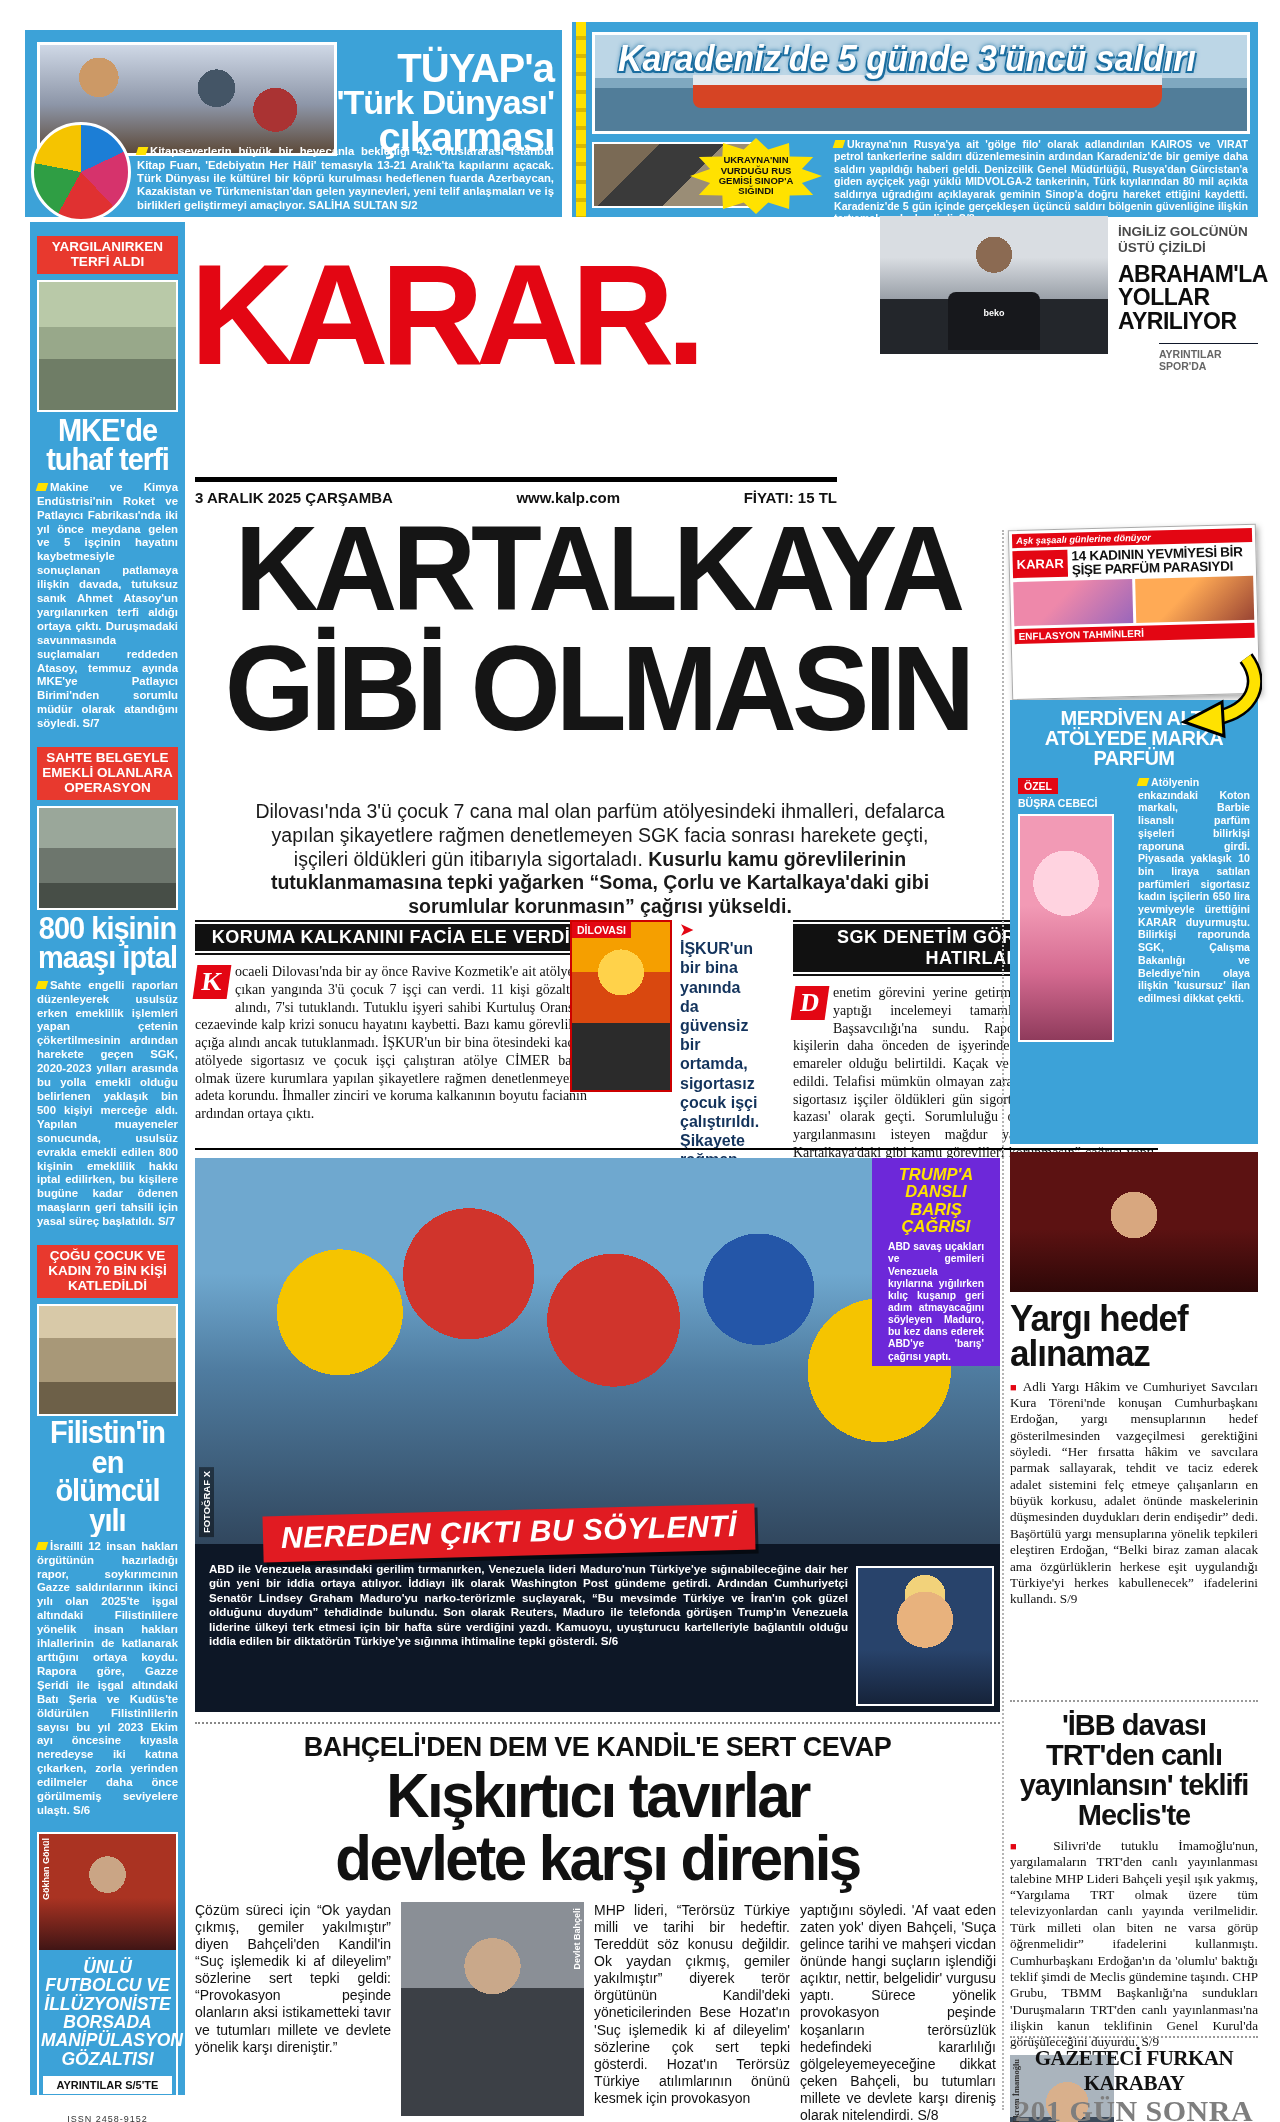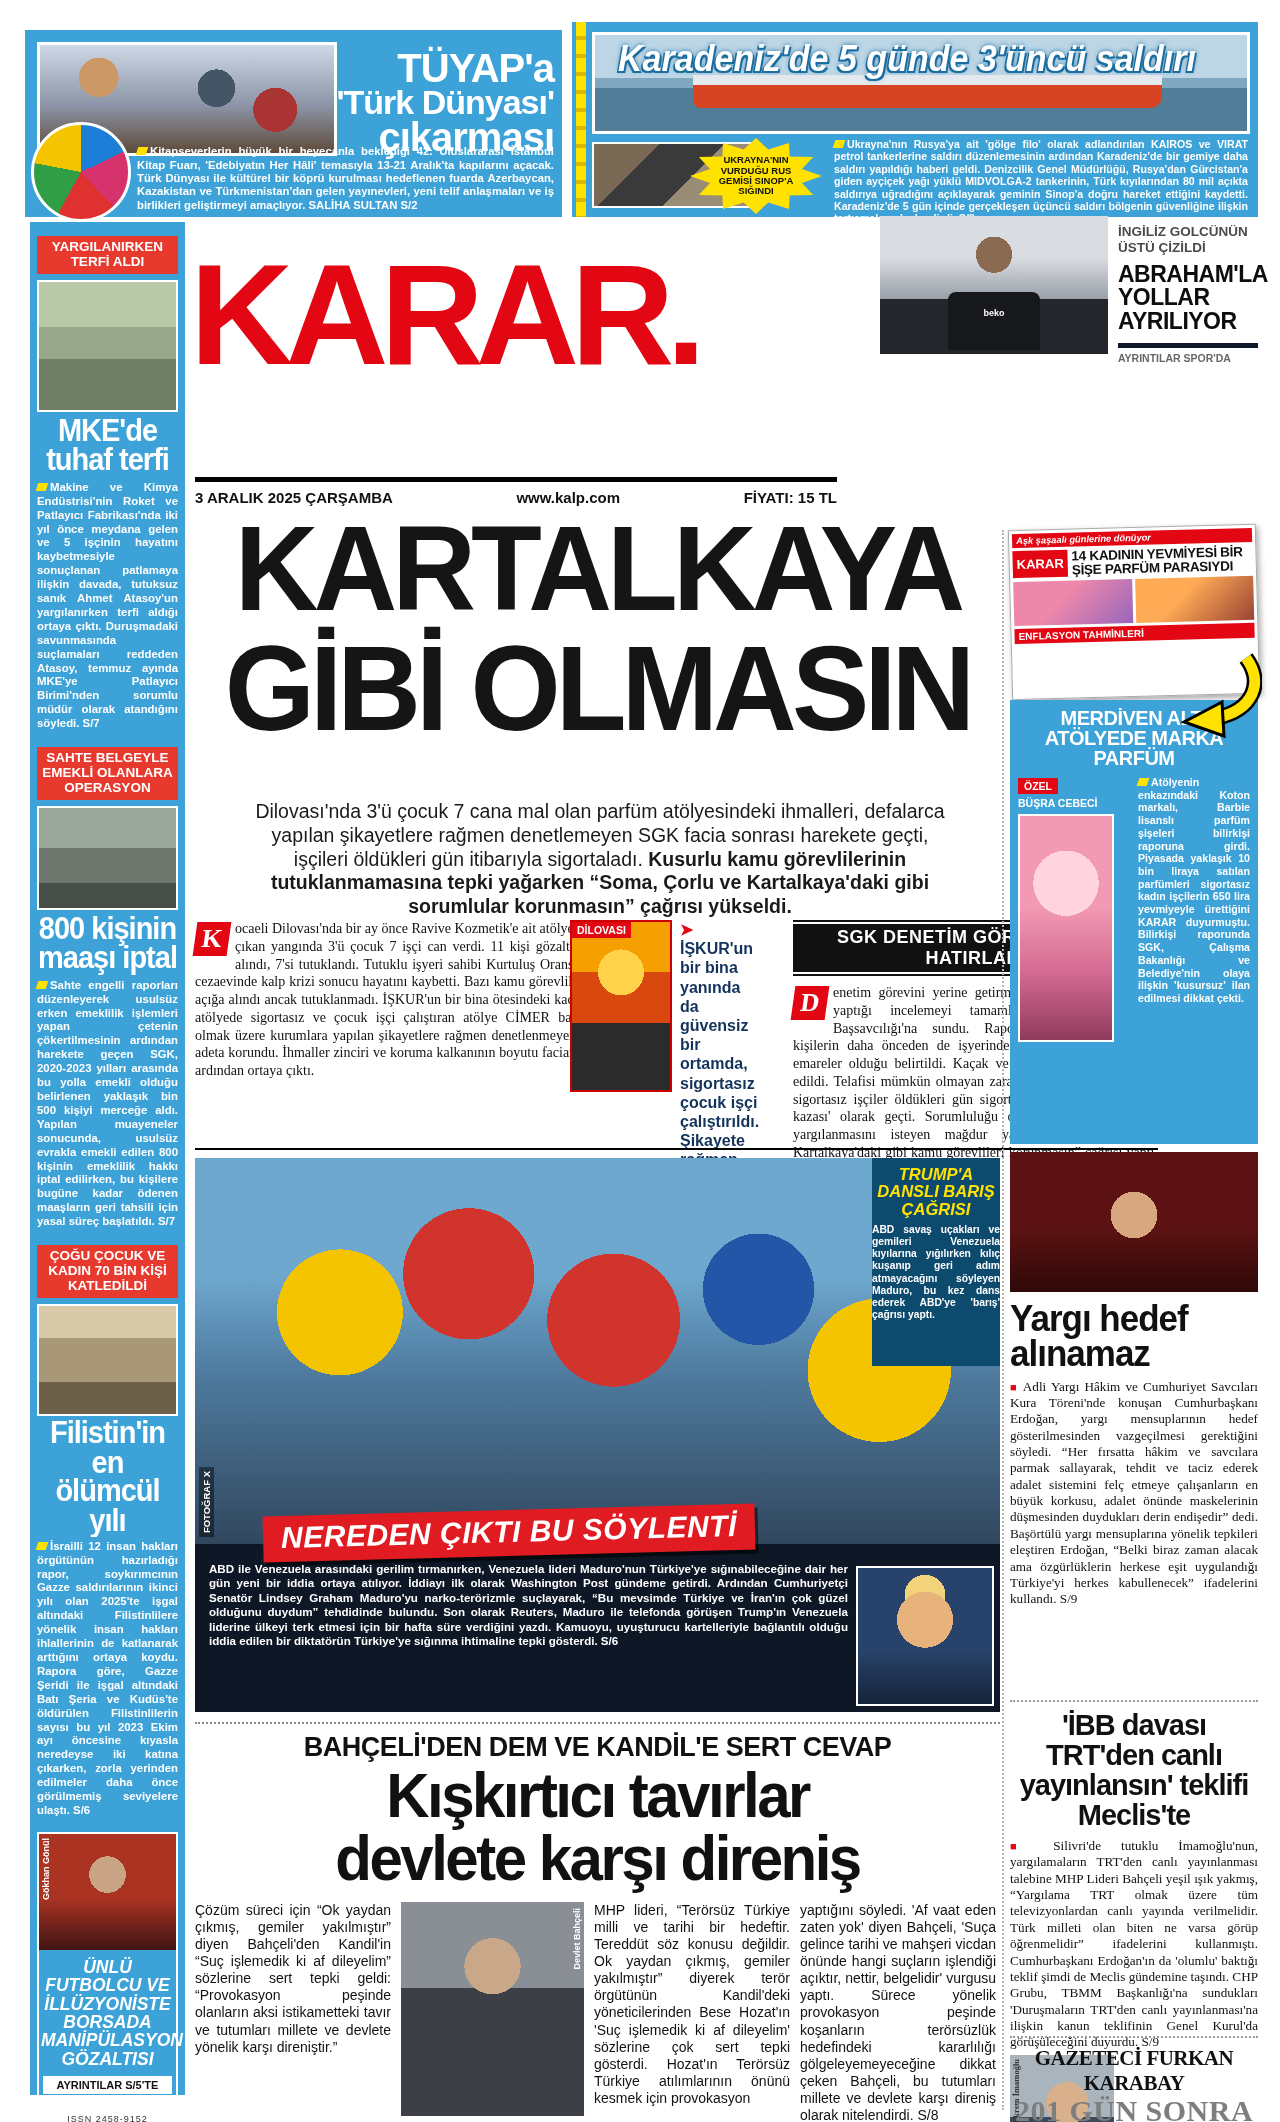--- a/index.html
+++ b/index.html
@@ -83,22 +83,22 @@
     line-height:1; transform:scaleY(1.0); }
   .abr-ph { left:880px; top:216px; width:228px; height:138px;
     background:radial-gradient(circle at 50% 28%, #8b6a52 0 12%, transparent 12%),
       linear-gradient(180deg,#d9dde2 0 30%, #9aa0a8 60%, #23262b 60% 100%); }
   .abr-ph .jersey { position:absolute; left:30%; top:55%; width:40%; height:42%; background:#17181c;
     border-radius:8px 8px 0 0; color:#fff; font-size:9px; font-weight:700; text-align:center; padding-top:16px; }
   .abr-tx { left:1118px; top:224px; width:140px; }
   .abr-tx .k { font-size:13.5px; font-weight:800; color:#4a4a4a; line-height:1.15; }
   .abr-tx .h { font-size:23px; font-weight:900; color:#0d0d0d; line-height:1.02; margin-top:8px;
     letter-spacing:-.5px; }
-  .abr-tx .n { font-size:10.5px; font-weight:700; color:#666; margin-top:10px; border-top:5px solid #0f172a;
-    padding-top:4px; }
+  .abr-tx .n { font-size:10.5px; font-weight:700; color:#666; margin-top:10px; border-top:1px solid #0f172a;
+    padding-top:4px;margin-left:41px; }
 
   .dateline { left:195px; top:477px; width:642px; border-top:5px solid #000; padding-top:7px;
     display:flex; justify-content:space-between; font-size:15px; font-weight:900; }
 
   
   .h1 { left:195px; top:514px; width:805px; text-align:center; font-weight:900; color:#151515;
     font-size:116px; line-height:.99; letter-spacing:-5px; transform:scaleY(1.04); }
   .deck { left:250px; top:800px; width:700px; text-align:center; font-size:19.5px; line-height:1.22;
     color:#1a1a1a; }
   .deck b { font-weight:900; }
@@ -125,22 +125,22 @@
   .maduro { left:195px; top:1158px; width:805px; height:554px; background:#0d1726; }
   .mad-ph { position:absolute; left:0; top:0; width:100%; height:386px;
     background:radial-gradient(circle at 18% 40%, #f5c400 0 9%, transparent 9%),
       radial-gradient(circle at 34% 30%, #d0342c 0 11%, transparent 11%),
       radial-gradient(circle at 52% 42%, #d0342c 0 14%, transparent 14%),
       radial-gradient(circle at 70% 34%, #2456a8 0 9%, transparent 9%),
       radial-gradient(circle at 85% 55%, #f5c400 0 10%, transparent 10%),
       linear-gradient(180deg,#6fa8cf 0 30%, #4f7ca0 55%, #31475e 100%); }
   .mad-cr { position:absolute; left:4px; bottom:175px; color:#fff; font-size:9.5px; font-weight:700;
     background:rgba(0,0,0,.45); padding:4px 2px; }
-  .trumpbox { position:absolute; right:0; top:0; width:128px; height:208px; background:#0c4a6e;
-    padding:8px 0; }
+  .trumpbox { position:absolute; right:0; top:0; width:128px; height:208px; background:#6d28d9;
+    padding:8px 16px; }
   .trumpbox .t { color:#ffe200; font-weight:900; font-style:italic; text-align:center; font-size:16.5px;
     line-height:1.05; margin-bottom:6px; }
   .trumpbox .b { color:#fff; font-size:10.3px; font-weight:700; line-height:1.18; text-align:justify; }
   .banner { position:absolute; left:68px; top:352px; background:#e11b22; color:#fff; font-weight:900;
     font-style:italic; font-size:30px; padding:5px 18px 7px; transform:rotate(-1.5deg);
     box-shadow:3px 4px 0 rgba(0,0,0,.55); letter-spacing:.5px; }
   .mad-bd { position:absolute; left:14px; right:152px; top:404px; color:#fff; font-size:11.6px;
     font-weight:700; line-height:1.25; text-align:justify; }
   .trump-ph { position:absolute; right:6px; bottom:6px; width:138px; height:140px; border:2px solid #fff;
     background:radial-gradient(circle at 50% 38%, #e8b27d 0 26%, transparent 26%),
@@ -308,20 +308,23 @@
   <div class="abs h1">
     <div>KARTALKAYA</div>
     <div>GİBİ OLMASIN</div>
   </div>
   <div class="abs deck">
     <span>Dilovası'nda 3'ü çocuk 7 cana mal olan parfüm atölyesindeki ihmalleri, defalarca yapılan şikayetlere rağmen denetlemeyen SGK facia sonrası harekete geçti, işçileri öldükleri gün itibarıyla sigortaladı.</span>
     <b>Kusurlu kamu görevlilerinin tutuklanmamasına tepki yağarken “Soma, Çorlu ve Kartalkaya'daki gibi sorumlular korunmasın” çağrısı yükseldi.</b>
   </div>
 
   <div class="abs colA">
+    <div class="kickbar">
+      <div>KORUMA KALKANINI FACİA ELE VERDİ</div>
+    </div>
     <div class="serifbd">
       <span class="dcap">K</span><span>ocaeli Dilovası'nda bir ay önce Ravive Kozmetik'e ait atölyede çıkan yangında 3'ü çocuk 7 işçi can verdi. 11 kişi gözaltına alındı, 7'si tutuklandı. Tutuklu işyeri sahibi Kurtuluş Oransal, cezaevinde kalp krizi sonucu hayatını kaybetti. Bazı kamu görevlileri açığa alındı ancak tutuklanmadı. İŞKUR'un bir bina ötesindeki kaçak atölyede sigortasız ve çocuk işçi çalıştıran atölye CİMER başta olmak üzere kurumlara yapılan şikayetlere rağmen denetlenmeyerek adeta korundu. İhmaller zinciri ve koruma kalkanının boyutu facianın ardından ortaya çıktı.</span>
     </div>
   </div>
 
   <div class="abs firebox">
     <div class="fire">
       <div class="lab">DİLOVASI</div>
     </div>
     <div class="firecap">

